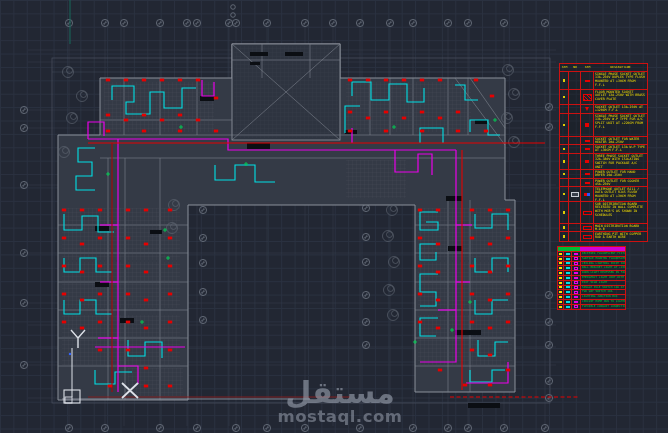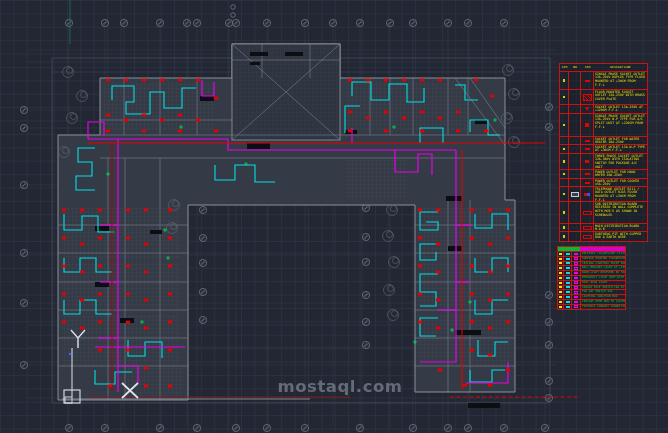--- a/index.html
+++ b/index.html
@@ -644,16 +644,17 @@
         <span class="bc bc1"></span>
         <span class="bc bc2"></span>
         <span class="bc bc3"></span>
         <span class="bc4">
           <span class="bdesc">FLEXIBLE CONDUIT CONNECTION</span>
         </span>
       </div>
   </div>
 
   <div class="watermark">
+    <div class="wm-ar">مستقل</div>
     <div class="wm-en">mostaql.com</div>
   </div>
 
 </div>
 
 </body></html>

